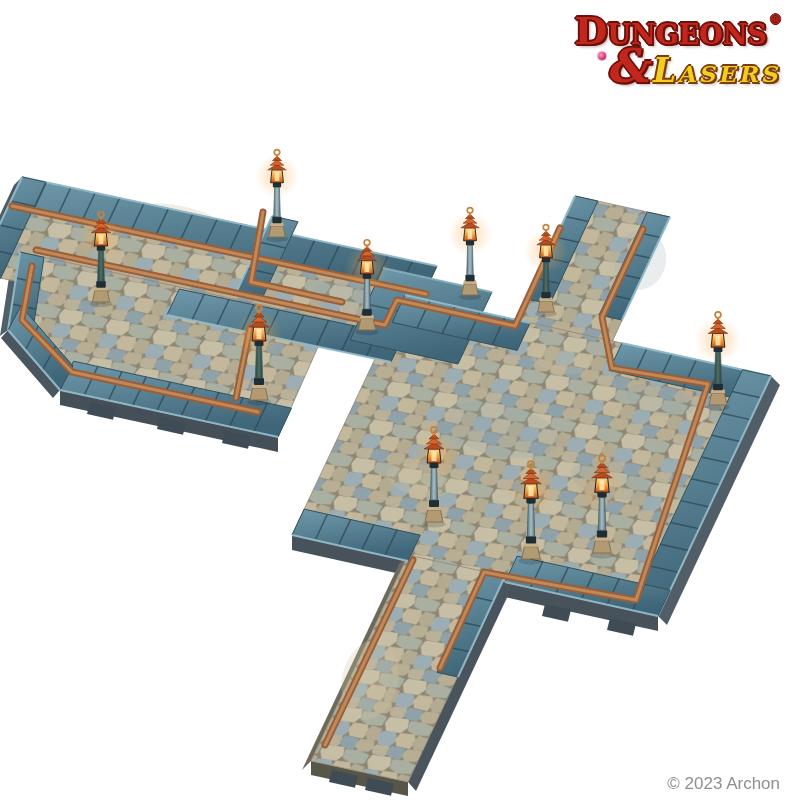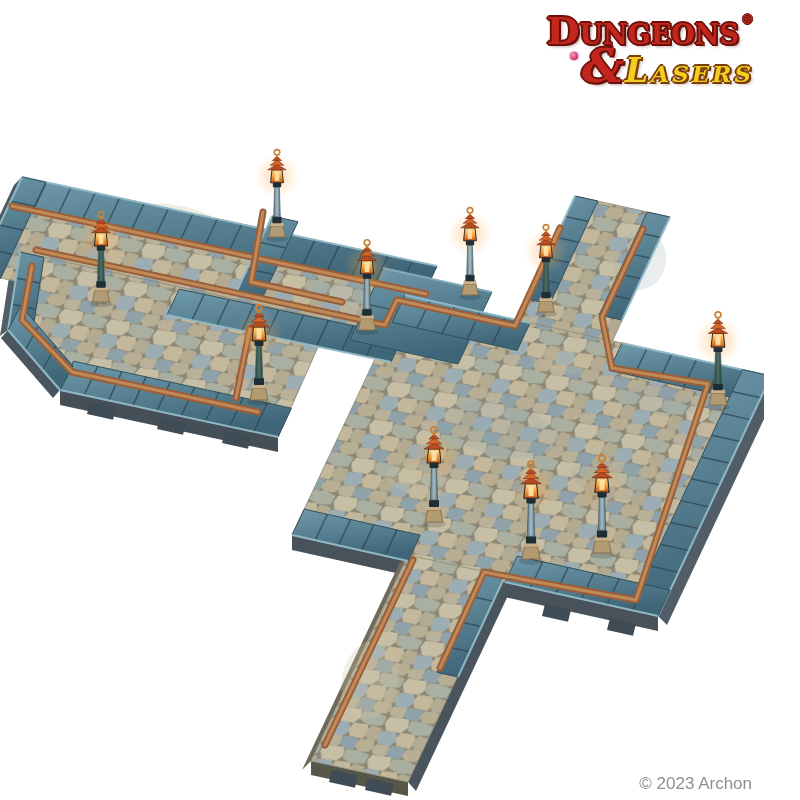--- a/index.html
+++ b/index.html
@@ -1,18 +1,18 @@
 <!DOCTYPE html>
 <html><head>
 <meta charset="utf-8">
 <title>Dungeons &amp; Lasers</title>
 <style>
   html,body{margin:0;padding:0;background:#ffffff;}
   .stage{position:relative;width:764px;height:800px;background:#ffffff;overflow:hidden;
-         font-family:"Liberation Sans",sans-serif;}
+         font-family:"Liberation Sans",sans-serif;padding-left:28px;}
   .terrain-svg{position:absolute;left:0;top:0;}
   
   .logo{position:absolute;top:12px;right:10px;width:250px;text-align:right;line-height:1;}
   .logo-line1{font-family:"DejaVu Serif",serif;font-weight:700;font-variant:small-caps;
       font-size:38px;color:#c1271c;letter-spacing:0px;
       text-shadow:-2px 0 0 #6e100a,2px 0 0 #6e100a,0 -2px 0 #6e100a,0 2px 0 #6e100a,
                   -1px -1px 0 #6e100a,1px -1px 0 #6e100a,-1px 1px 0 #6e100a,
                   2px 2px 0 #6e100a,3px 3px 3px rgba(70,10,5,.35);}
   .reg{font-size:13px;vertical-align:20px;margin-left:2px;
       text-shadow:-1px 0 0 #6e100a,1px 0 0 #6e100a,0 -1px 0 #6e100a,0 1px 0 #6e100a;}

